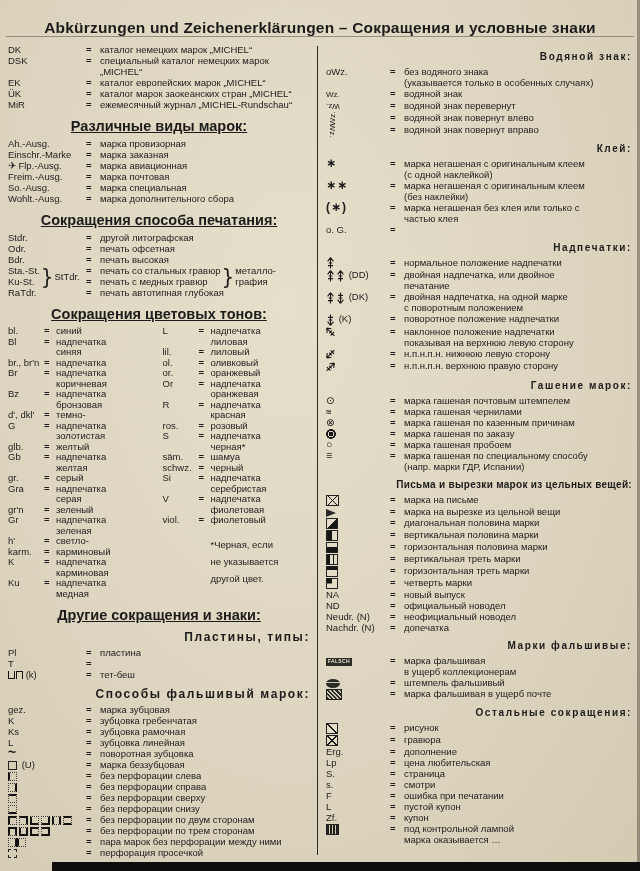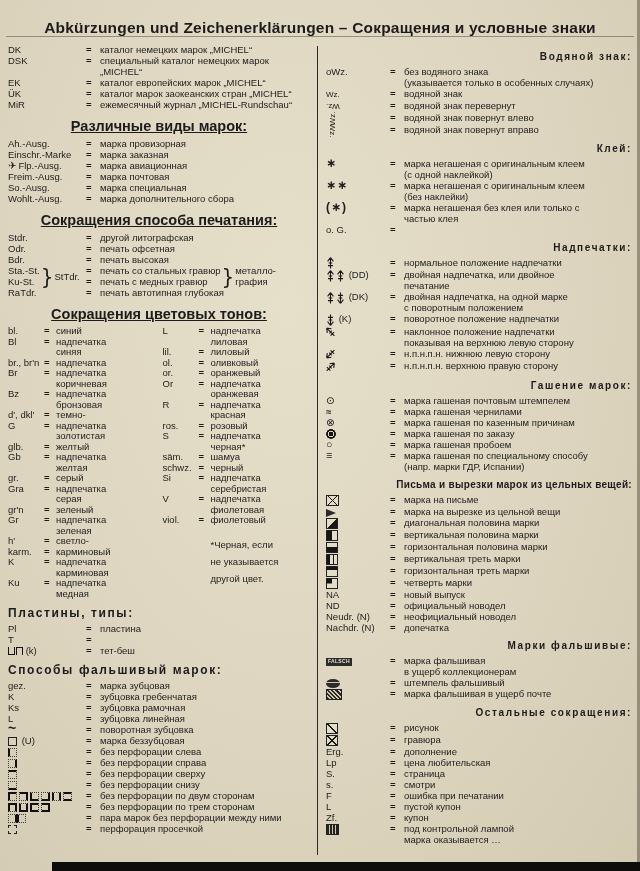--- a/index.html
+++ b/index.html
@@ -10,21 +10,21 @@
   .bottom-bar{position:absolute;left:52px;right:0;bottom:0;height:9px;background:#0e0d0b}
   .title{position:absolute;top:9px;left:0;width:100%;text-align:center;
          font-size:15.5px;font-weight:bold;letter-spacing:.2px}
   .title-rule{position:absolute;top:36px;left:6px;right:6px;height:1px;background:rgba(60,55,45,.45)}
   .divider{position:absolute;left:317px;top:46px;bottom:16px;width:1px;background:#2a2a28}
   .col{position:absolute;top:44px;overflow:hidden}
   #left-col{left:8px;width:302px;bottom:12px}
   #right-col{left:326px;width:306px;bottom:12px}
 
   .h-big{font-size:14.5px;font-weight:bold;text-align:center;text-decoration:underline;margin:8px 0 4px}
-  .h-sub{font-size:12px;font-weight:bold;text-align:left;letter-spacing:1.6px;margin:7px 0 3px}
+  .h-sub{font-size:12px;font-weight:bold;text-align:right;letter-spacing:1.6px;margin:7px 0 3px}
   .h-right{font-size:10px;font-weight:bold;text-align:right;letter-spacing:1.6px;margin:7px 0 4px}
   .h-right.tight{letter-spacing:.3px}
 
   .row{display:flex;align-items:flex-start;font-size:9.5px;line-height:11px;min-height:11px}
   .row .sym{flex:0 0 78px}
   #right-col .row .sym{flex:0 0 64px}
   .row .eq{flex:0 0 14px;text-align:left;font-weight:600}
   .row .txt{flex:1;white-space:pre-line}
   .ab{display:inline-block}
   .s2{display:inline}
@@ -368,20 +368,21 @@
         <div class="crow">
           <span class="sym"><span class="ab ">viol.</span></span>
           <span class="eq">=</span>
           <span class="txt">фиолетовый</span>
         </div>
         <div class="cnote">*Черная, если
 не указывается
 другой цвет.</div>
       </div>
     </div>
+    <div class="h-big">Другие сокращения и знаки:</div>
     <div class="h-sub">Пластины, типы:</div>
     <div class="row">
       <span class="sym"><span class="ab ">Pl</span></span>
       <span class="eq">=</span>
       <span class="txt">пластина</span>
     </div>
     <div class="row">
       <span class="sym"><span class="ab ">T</span></span>
       <span class="eq">=</span>
     </div>

